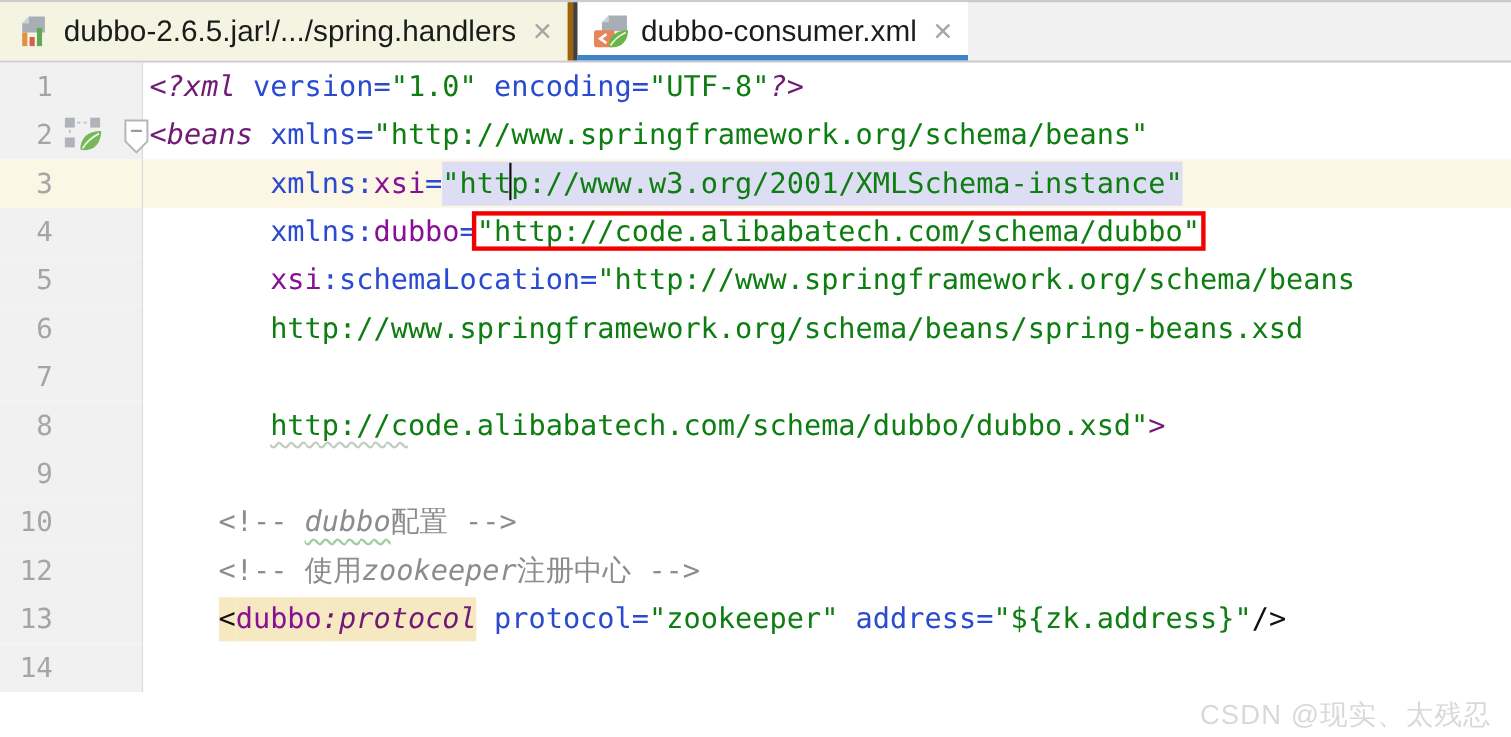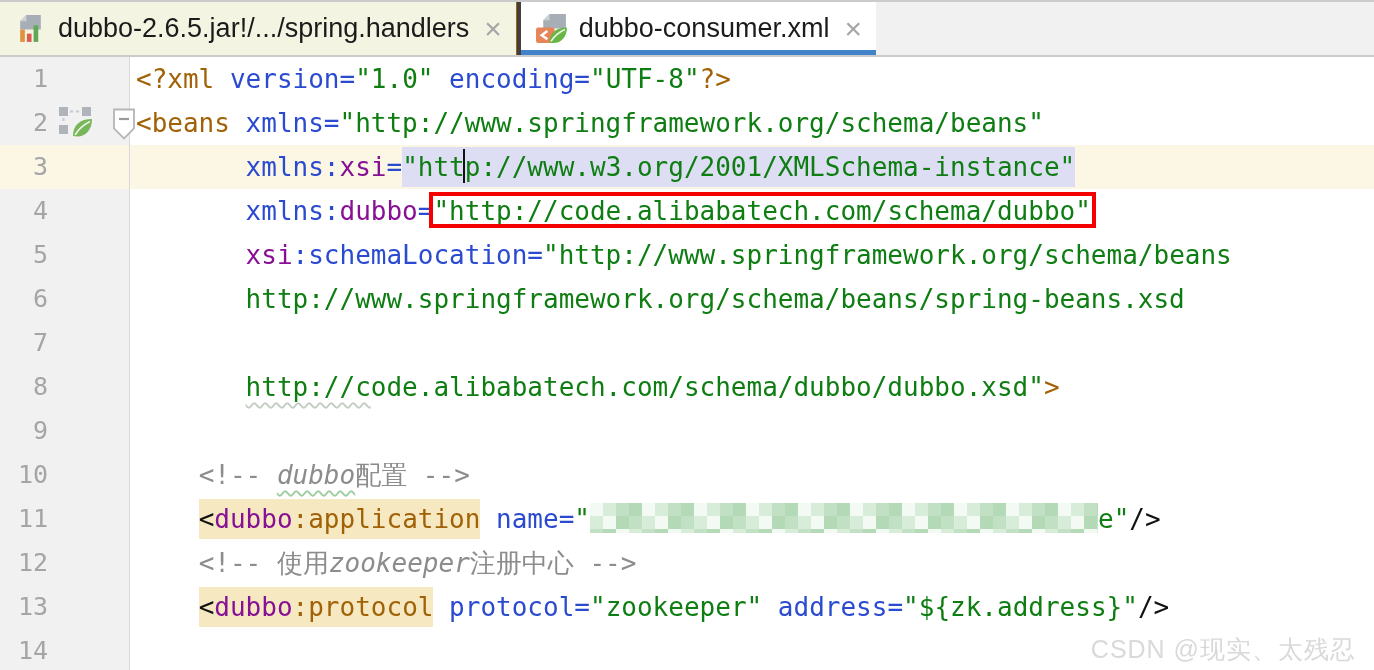--- a/index.html
+++ b/index.html
@@ -5,21 +5,21 @@
   * { margin:0; padding:0; box-sizing:border-box; }
   html,body { width:1374px; height:670px; overflow:hidden; background:#fff;
               font-family:"Liberation Sans", sans-serif; }
   .app { position:relative; width:1374px; height:670px; background:#fff; }
 
   
   .tabbar { display:flex; align-items:stretch; height:57px; background:#F1F1F1;
             border-top:2px solid #CBCBCB; border-bottom:2px solid #CBCBCB; }
   .tab { display:flex; align-items:center; gap:11px; padding:0 14px;
          font-size:27px; color:#1b1b1b; position:relative; cursor:default; white-space:nowrap; }
-  .tab.inactive { background:#F4F4E2; border-right:1px solid #a16207; }
+  .tab.inactive { background:#F4F4E2; border-right:5px solid #a16207; }
   .tab.active   { background:#FFFFFF; border-left:4px solid #404040; }
   .tab.active::after { content:""; position:absolute; left:0; right:0; bottom:0; height:5px;
                        background:#4083C9; }
   .tclose { color:#A6A6A6; font-size:30px; line-height:1; margin-left:4px; }
   .ticon  { display:flex; align-items:center; }
   .tabfill { flex:1; }
 
   
   .editor { height:613px; background:#fff; overflow:hidden;
             font-family:"DejaVu Sans Mono", monospace; font-size:26px; }
@@ -27,21 +27,21 @@
   .gutter { width:130px; flex:0 0 130px; background:#F1F1F1; border-right:1px solid #D9D9D9;
             position:relative; color:#A5A5A5; font-size:25px; }
   .lnum { display:block; width:48px; text-align:right; }
   .code { flex:1; white-space:pre; padding-left:6px; color:#111; }
   .row.current .gutter, .row.current .code { background:#FBF7E4; }
 
   .gicon { position:absolute; left:58px; top:5px; }
   .foldh { position:absolute; left:112px; top:7px; z-index:2; }
 
   
-  .c-tag     { color:#a16207; }
+  .c-tag     { color:#701a75;font-style:italic; }
   .c-attr    { color:#2A4BD0; }
   .c-ns      { color:#871094; }
   .c-str     { color:#0E7D12; }
   .c-comment { color:#8C8C8C; }
   .c-txt     { color:#111111; }
   .ital      { font-style:italic; }
 
   .sq-green { text-decoration:underline; text-decoration-style:wavy;
               text-decoration-color:#9FCCA0; text-decoration-thickness:2px; text-underline-offset:6px; }
   .sq-gray  { text-decoration:underline; text-decoration-style:wavy;
@@ -170,26 +170,20 @@
         <div class="code"></div>
       </div>
       <div class="row">
         <div class="gutter">
           <span class="lnum">10</span>
         </div>
         <div class="code"><span class="c-txt">    </span><span class="c-comment">&lt;!-- </span><span class="c-comment ital sq-green">dubbo</span><span class="c-comment">配置 --&gt;</span></div>
       </div>
       <div class="row">
         <div class="gutter">
-          <span class="lnum">11</span>
-        </div>
-        <div class="code"><span class="c-txt">    </span><span class="c-txt taghl">&lt;</span><span class="c-ns taghl">dubbo</span><span class="c-tag taghl">:application</span><span class="c-attr"> name=</span><span class="c-str">"</span><span class="mosaic"></span><span class="c-str">e"</span><span class="c-txt">/&gt;</span></div>
-      </div>
-      <div class="row">
-        <div class="gutter">
           <span class="lnum">12</span>
         </div>
         <div class="code"><span class="c-txt">    </span><span class="c-comment">&lt;!-- 使用</span><span class="c-comment ital">zookeeper</span><span class="c-comment">注册中心 --&gt;</span></div>
       </div>
       <div class="row">
         <div class="gutter">
           <span class="lnum">13</span>
         </div>
         <div class="code"><span class="c-txt">    </span><span class="c-txt taghl">&lt;</span><span class="c-ns taghl">dubbo</span><span class="c-tag taghl">:protocol</span><span class="c-attr"> protocol=</span><span class="c-str">"zookeeper"</span><span class="c-attr"> address=</span><span class="c-str">"${zk.address}"</span><span class="c-txt">/&gt;</span></div>
       </div>

